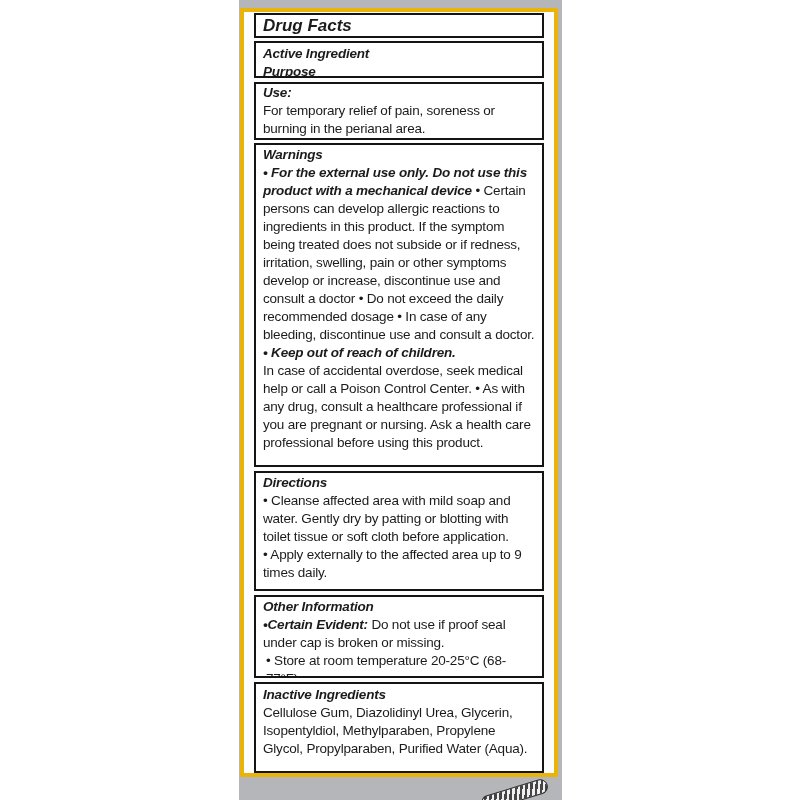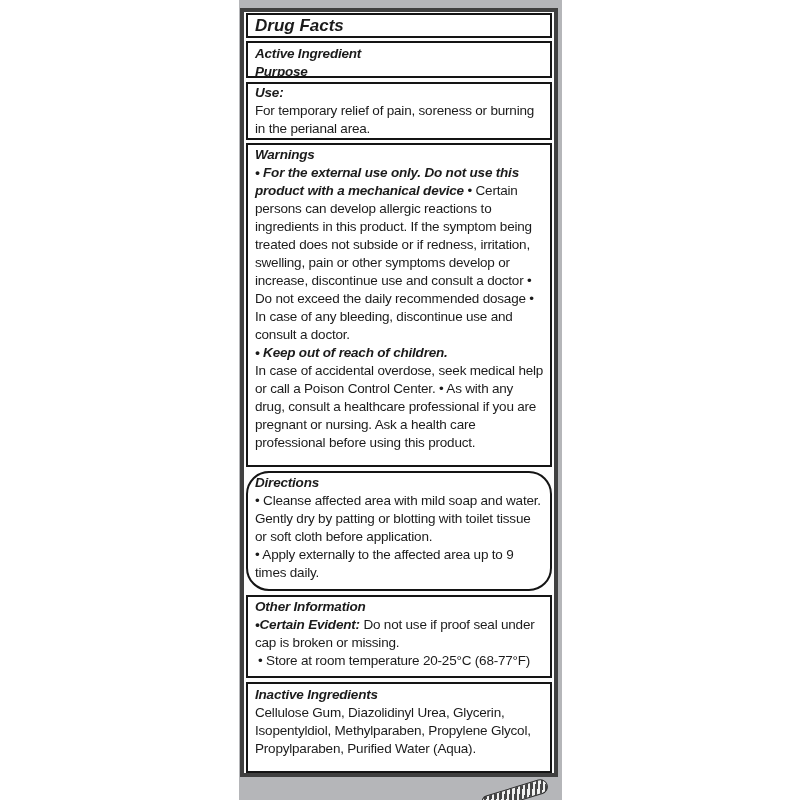--- a/index.html
+++ b/index.html
@@ -5,40 +5,40 @@
   html,body{margin:0;padding:0;}
   .canvas{
     position:relative;width:800px;height:800px;background:#ffffff;
     overflow:hidden;font-family:"Liberation Sans", sans-serif;color:#1b1b1b;
   }
   .backdrop-strip{
     position:absolute;left:239px;top:0;width:323px;height:800px;background:#b5b6b9;
   }
   .label{
     position:absolute;left:240px;top:8px;width:318px;height:769px;
-    box-sizing:border-box;background:#fdfdfd;border:4px solid #404040;
-    padding:1px 2px;
+    box-sizing:border-box;background:#fdfdfd;border:4px solid #eab308;
+    padding:1px 10px;
   }
   .sec{
     box-sizing:border-box;border:2px solid #141414;background:#ffffff;
     padding:0 5px 0 7px;margin-bottom:4px;overflow:hidden;
     font-size:13.5px;line-height:18px;letter-spacing:-0.2px;
   }
   .sec p{margin:0;}
   .h{font-style:italic;font-weight:bold;}
   .sec-title{height:25px;margin-bottom:3px;display:flex;align-items:center;}
   .title-text{font-style:italic;font-weight:bold;font-size:17px;letter-spacing:0;}
   .sec-active{height:37px;padding-top:2px;}
   .active-row1{display:flex;justify-content:flex-end;font-style:italic;font-weight:bold;flex-direction:column;}
   .active-row2{display:flex;align-items:flex-start;}
   .leader{flex:1;border-bottom:2px dotted #1b1b1b;margin:0 3px 3px 3px;}
   .sec-use{height:58px;margin-bottom:3px;}
   .sec-warnings{height:324px;padding-top:1px;}
   .warn-keep{margin:3px 0 2px 0;}
-  .sec-directions{height:120px;padding-top:1px;border-radius:23px;}
+  .sec-directions{height:120px;padding-top:1px;}
   .dir-b1{margin-bottom:5px;}
   .sec-other{height:83px;padding-top:1px;}
   .other-store{margin-top:3px;padding-left:3px;}
   .sec-inactive{height:91px;margin-bottom:0;padding-top:2px;}
   .inactive-text{margin-top:1px;}
   .applicator{
     position:absolute;left:479px;top:779px;width:72px;height:30px;
   }
   .applicator .stick{
     position:absolute;left:2px;top:8px;width:66px;height:13px;

